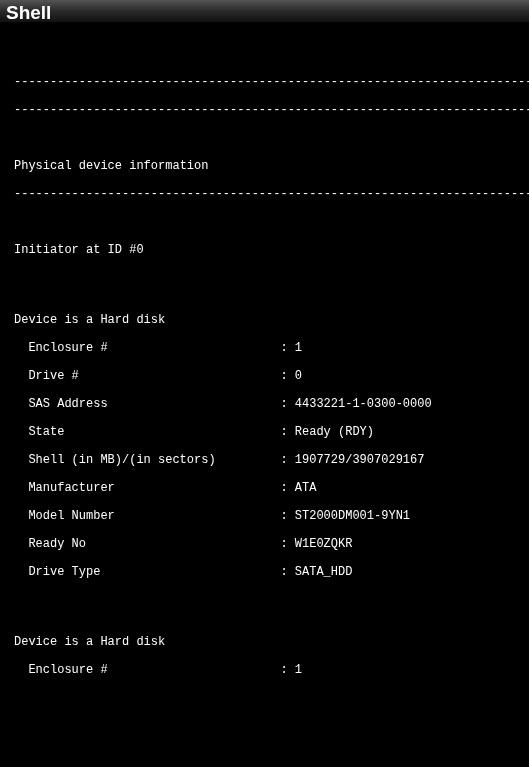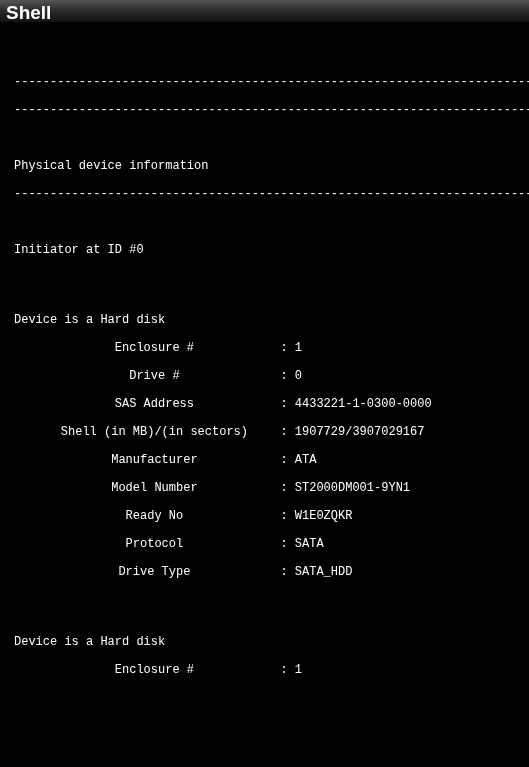--- a/index.html
+++ b/index.html
@@ -29,21 +29,20 @@
     line-height: 14px;
   }
   .row {
     display: block;
     height: 14px;
   }
   .indent { padding-left: 2ch; }
   .label {
     display: inline-block;
     width: 35ch;
-    text-align: center;
   }
   .sep {
     display: inline-block;
     width: 2ch;
   }
   .blank { height: 14px; }
 </style>
 </head>
 <body>
 
@@ -59,25 +58,25 @@
 <span class="row">Physical device information</span>
 <span class="row">------------------------------------------------------------------------</span>
 <div class="blank"></div>
 <span class="row">Initiator at ID #0</span>
 <div class="blank"></div>
 
 <span class="row">Device is a Hard disk</span>
 <span class="row indent"><span class="label">Enclosure #</span><span class="sep">: </span><span>1</span></span>
 <span class="row indent"><span class="label">Drive #</span><span class="sep">: </span><span>0</span></span>
 <span class="row indent"><span class="label">SAS Address</span><span class="sep">: </span><span>4433221-1-0300-0000</span></span>
+<span class="row indent"><span class="label">State</span><span class="sep">: </span><span>Ready (RDY)</span></span>
 <span class="row indent"><span class="label">Shell (in MB)/(in sectors)</span><span class="sep">: </span><span>1907729/3907029167</span></span>
 <span class="row indent"><span class="label">Manufacturer</span><span class="sep">: </span><span>ATA</span></span>
 <span class="row indent"><span class="label">Model Number</span><span class="sep">: </span><span>ST2000DM001-9YN1</span></span>
 <span class="row indent"><span class="label">Ready No</span><span class="sep">: </span><span>W1E0ZQKR</span></span>
-<span class="row indent"><span class="label">Protocol</span><span class="sep">: </span><span>SATA</span></span>
 <span class="row indent"><span class="label">Drive Type</span><span class="sep">: </span><span>SATA_HDD</span></span>
 <div class="blank"></div>
 
 <span class="row">Device is a Hard disk</span>
 <span class="row indent"><span class="label">Enclosure #</span><span class="sep">: </span><span>1</span></span>
 
 
 
 
 

